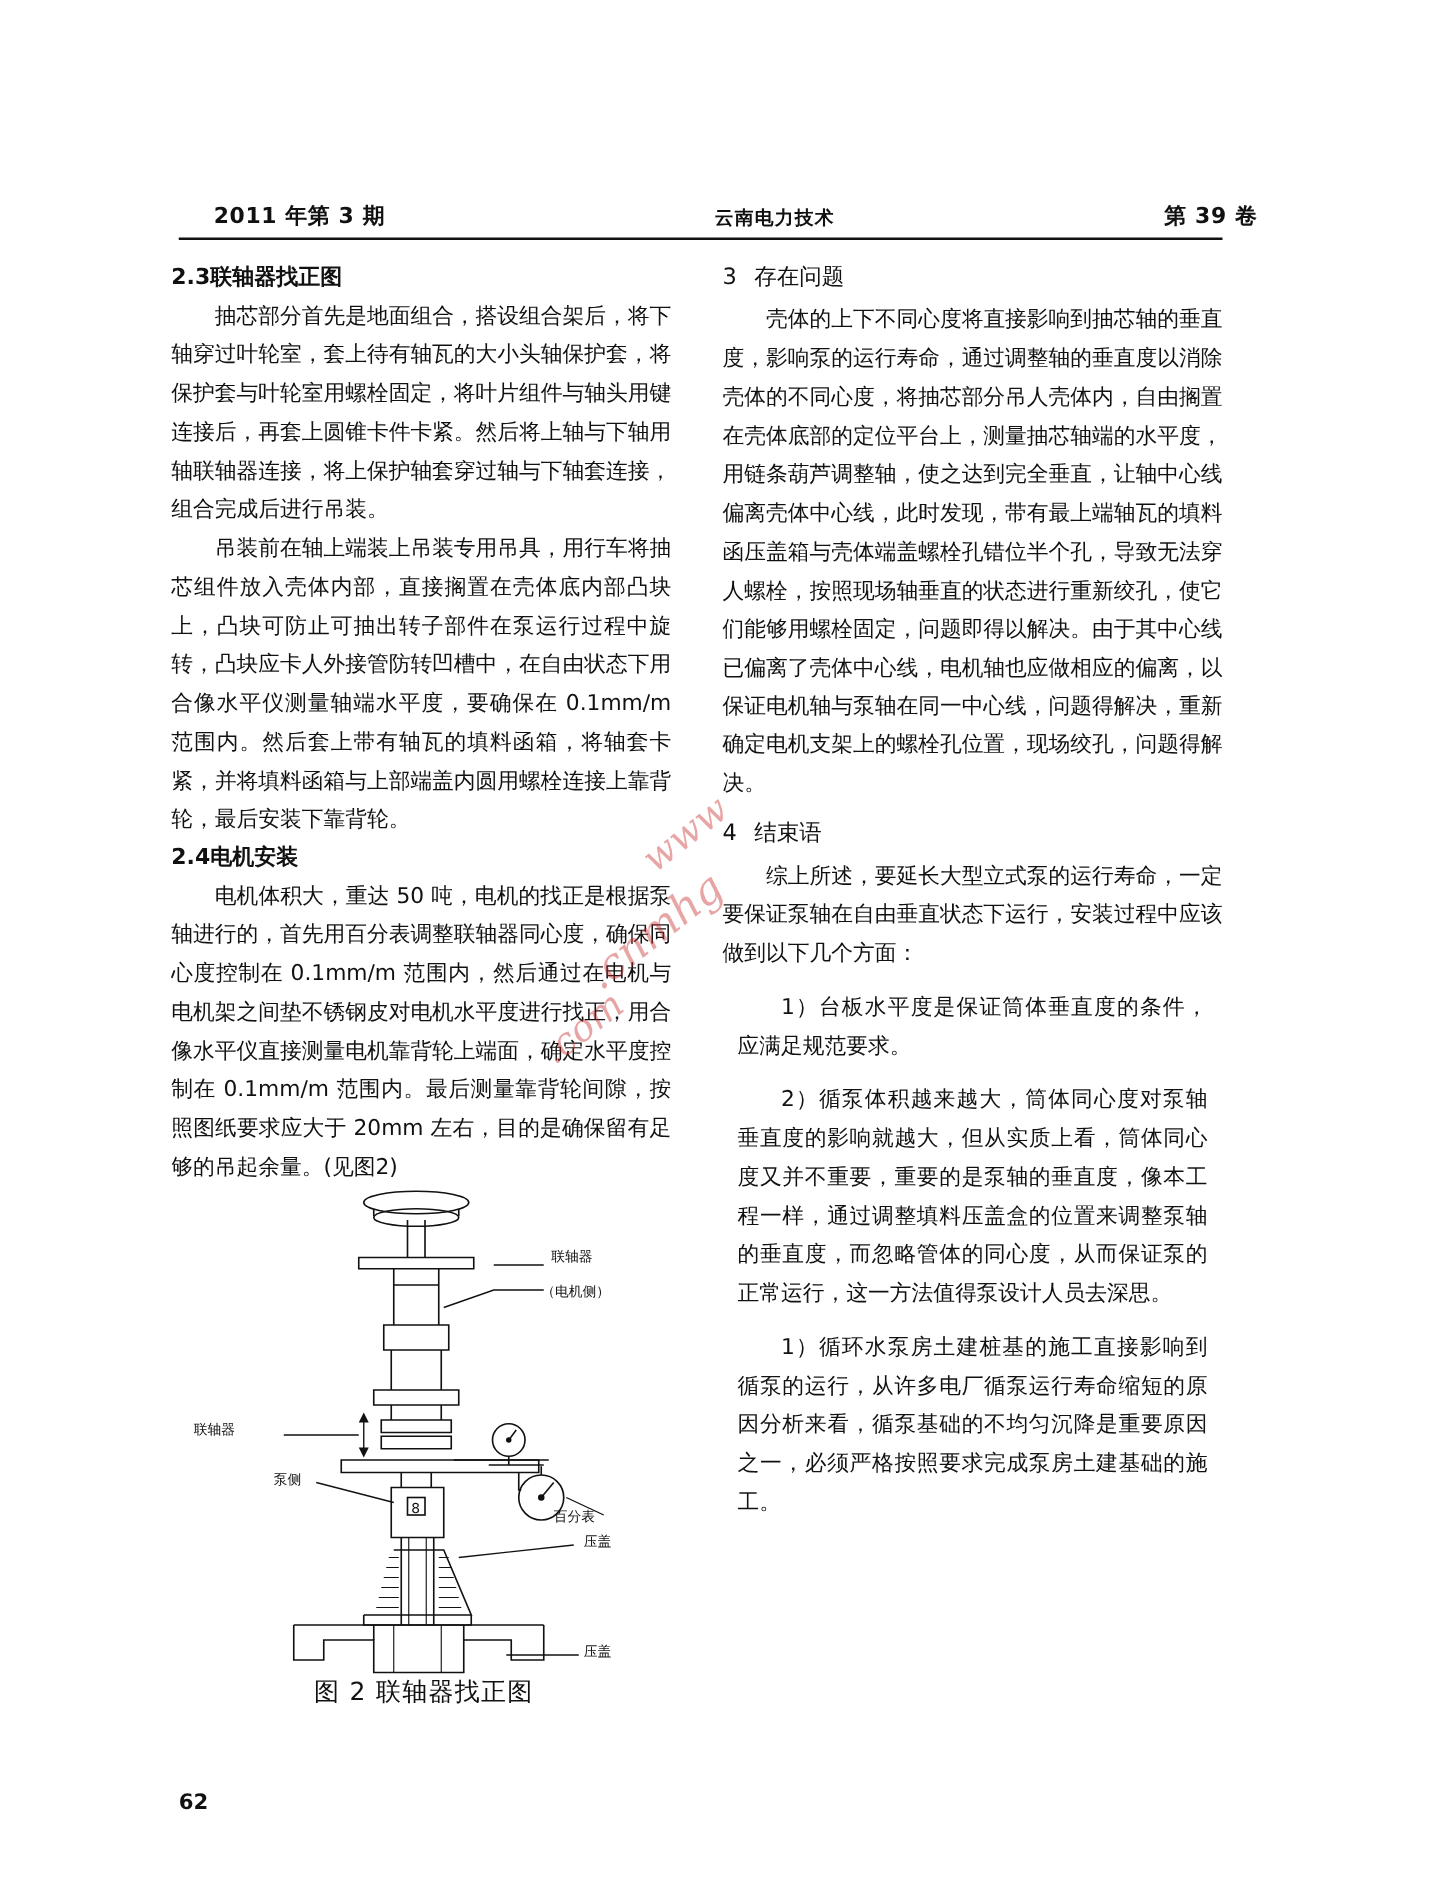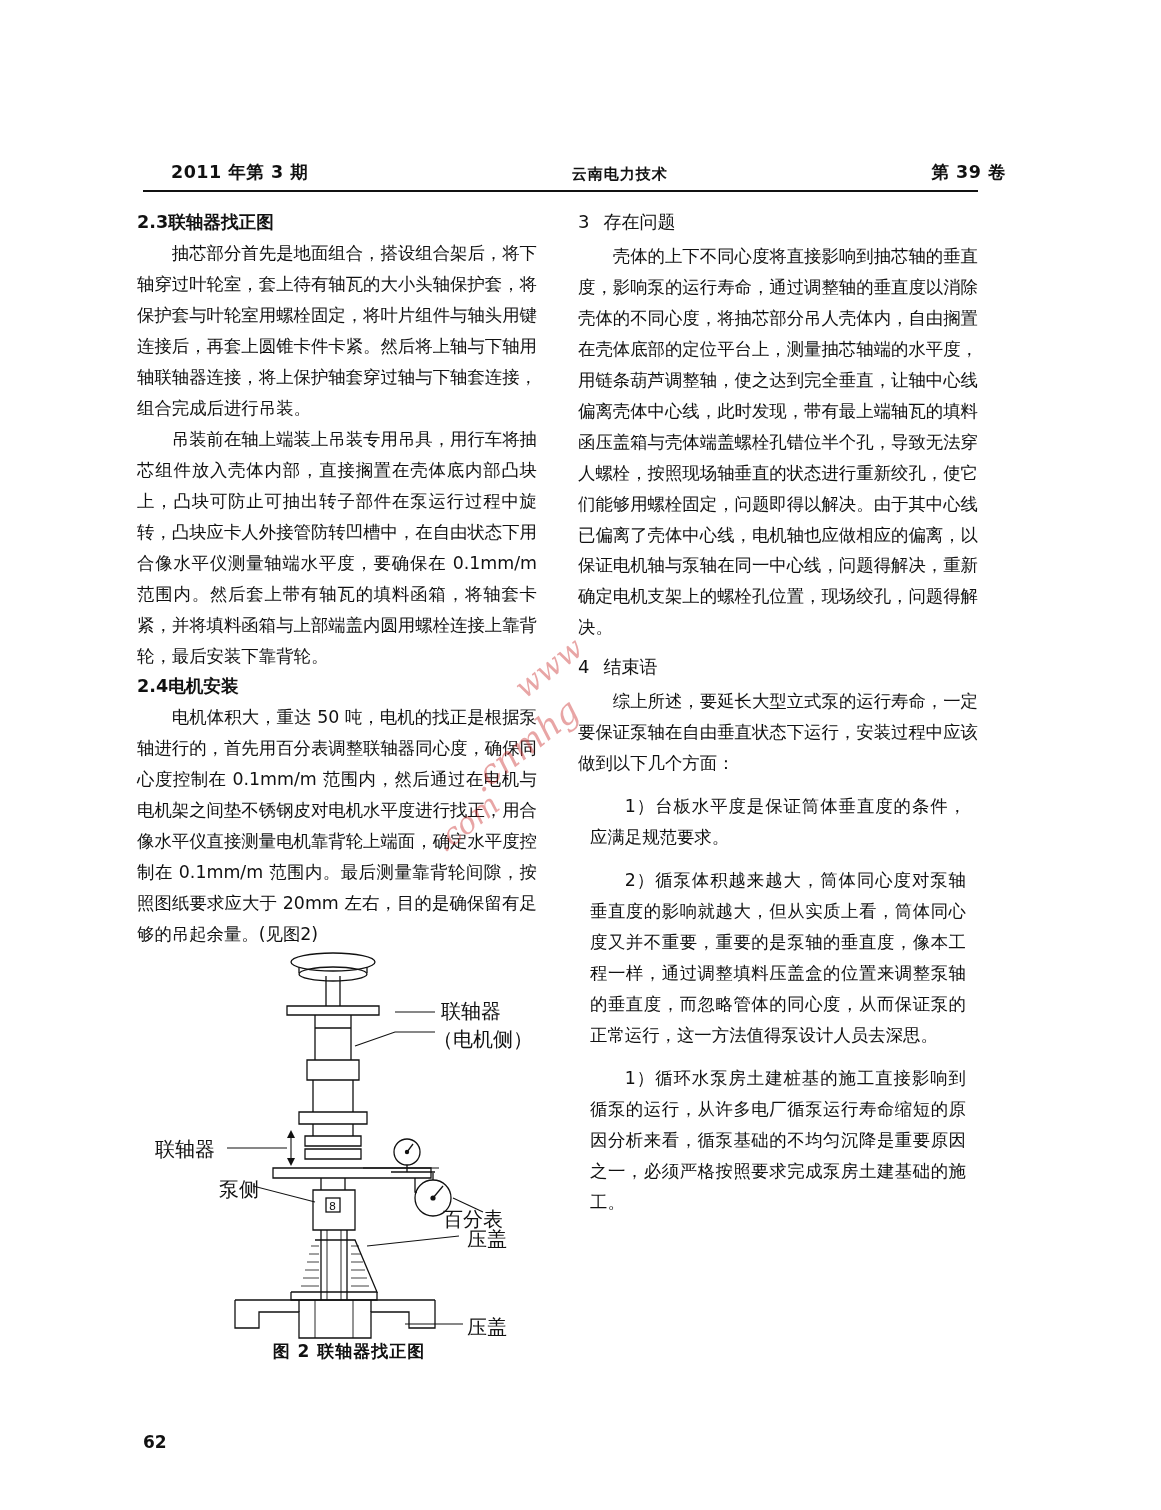--- a/index.html
+++ b/index.html
@@ -87,31 +87,31 @@
   
   .figure {
     position: absolute;
     left: 195px;
     top: 940px;
     width: 345px;
     height: 420px;
   }
   .figcaption {
     position: absolute;
-    left: 149px;
+    left: 139px;
     top: 1340px;
     width: 400px;
     text-align: center;
-    font-size: 17px;
-    font-weight: bold;
+    font-size: 20px;
+    font-weight: normal;
     letter-spacing: 1px;
   }
   .fig-label {
     position: absolute;
-    font-size: 20px;
+    font-size: 11px;
     white-space: nowrap;
   }
   
   .pageno {
     position: absolute;
     left: 143px;
     top: 1432px;
     font-size: 17px;
     font-weight: bold;
   }

